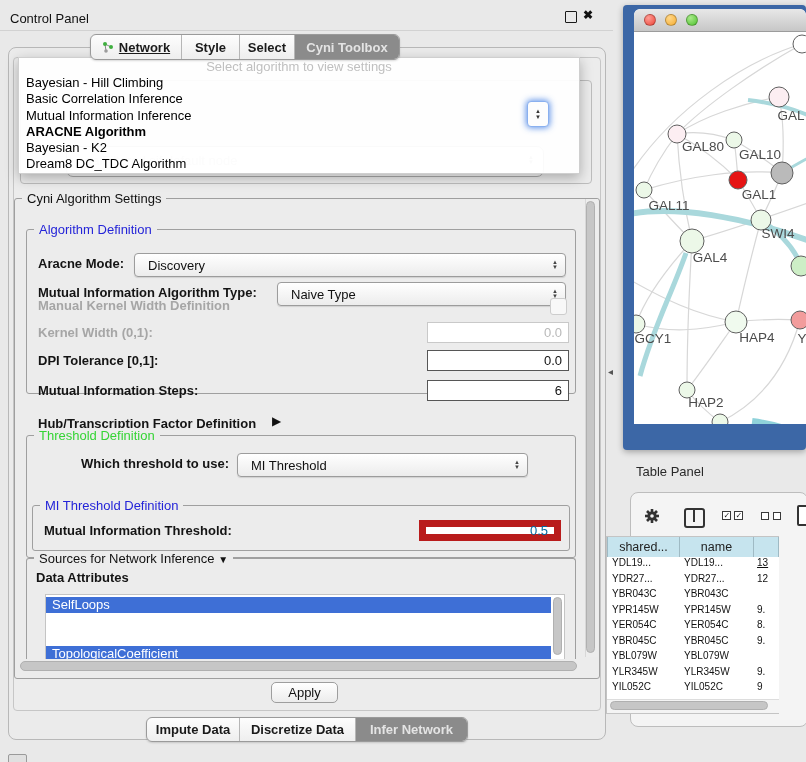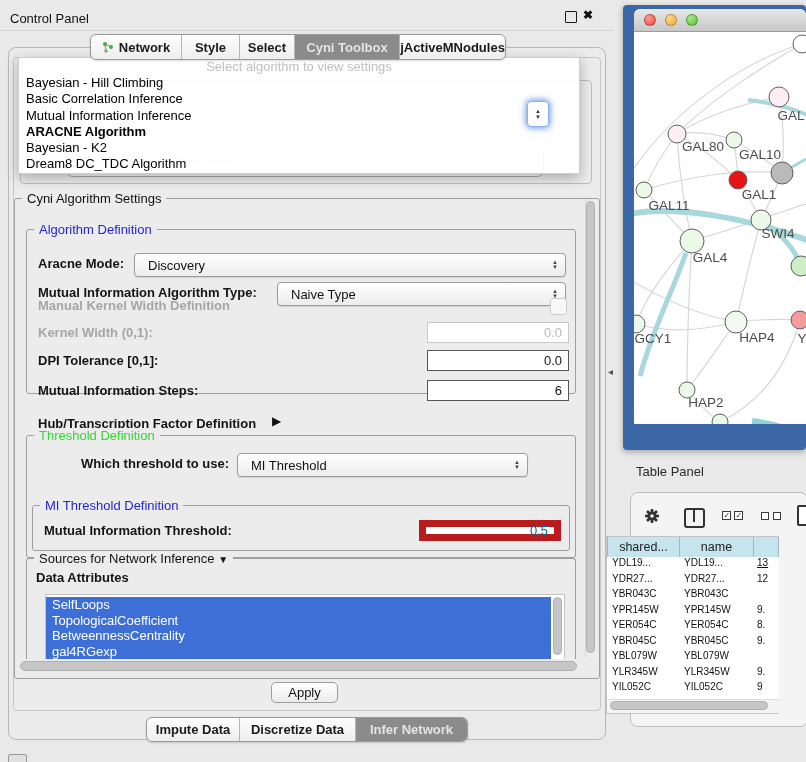--- a/index.html
+++ b/index.html
@@ -48,41 +48,38 @@
   <div class="abs nw" style="left:10px;top:3px;font-size:13px;color:#111">Control Panel</div>
   <div class="abs" style="left:565px;top:3px;width:10px;height:10px;border:1.6px solid #1a1a1a;border-radius:1px"></div>
   <div class="abs" style="left:583px;top:0px;font-size:12px;font-weight:700;color:#111">✖</div>
 </div>
 
 <div class="abs" style="left:8px;top:47px;width:596px;height:691px;border:1px solid #b8b8b8;border-radius:8px;background:#ebebeb"></div>
 
 <div class="abs" style="left:13px;top:57px;width:586px;height:652px;border:1px solid #c6c6c6;border-radius:4px;background:#ececec"></div>
 
 <div class="tabbar" id="top-tabs" style="left:90px;top:34px">
-    <div class="tab" style="width: 90px;">
+    <div class="tab" style="width: 90px; text-decoration: underline;">
       <svg width="12" height="12" viewBox="0 0 12 12">
         <line x1="3" y1="3" x2="9" y2="6" stroke="#888" stroke-width="1"></line>
         <line x1="3" y1="3" x2="4" y2="10" stroke="#888" stroke-width="1"></line>
         <circle cx="3" cy="3" r="2" fill="#3faf3f"></circle>
         <circle cx="9" cy="6" r="2" fill="#3faf3f"></circle>
         <circle cx="4" cy="10" r="1.8" fill="#9c9c9c"></circle>
       </svg>
       <span>Network</span>
     </div>
     <div class="tab" style="width: 58px; text-align: right;">
       <span>Style</span>
     </div>
     <div class="tab" style="width: 55px;">
       <span>Select</span>
     </div>
     <div class="tab sel" style="width: 105px;">
       <span>Cyni Toolbox</span>
-    </div>
-    <div class="tab" style="width: 106px;">
-      <span>jActiveMNodules</span>
     </div>
   </div>
 
 <div class="abs" style="left:20px;top:80px;width:570px;height:102px;border:1px solid #bdbdbd;border-radius:4px;z-index:5"></div>
 <div class="abs nw" style="left:28px;top:88px;font-size:13px;color:rgba(60,60,60,0.25);z-index:10">Inference Algorithm</div>
 <div class="abs" style="left:66px;top:146px;width:476px;height:29px;border:1px solid #ababab;border-radius:7px;background:#f7f7f7;z-index:10">
   <div class="abs nw" style="left:18px;top:6px;font-size:13px;color:#c2c2c2">galFiltered.sif default node</div>
   <div class="carr abs" style="right:2px;top:8px;color:#ababab">
       <span>▲</span>
       <span>▼</span>
@@ -165,21 +162,21 @@
 <div class="field f-mid" style="left:419px;top:520px;width:142px;height:21px">0.5</div>
 
 <div class="abs" style="left:26px;top:558px;width:548px;height:100px;border:1px solid #9f9f9f;border-bottom:none;border-radius:3px 3px 0 0"></div>
 <div class="gtitle" style="left:34px;top:551px;color:#111">
   <span>Sources for Network Inference</span> <span style="font-size:10px">▼</span>
 </div>
 <div class="abs b13" style="left:36px;top:570px">Data Attributes</div>
 <div class="abs" style="left:45px;top:594px;width:518px;height:64px;background:#fff;border:1px solid #c4c4c4;border-bottom:none;overflow:hidden">
   <div id="attr-list" style="position:absolute;left:0;top:2px;width:505px">
       <div class="attr-item" style="background: rgb(62, 111, 214);">SelfLoops</div>
-      <div class="attr-item" style="background: rgb(62, 111, 214);">TopologicalCoefficient</div>
+      <div class="attr-item" style="background: rgb(62, 111, 214); margin-top: 33px;">TopologicalCoefficient</div>
       <div class="attr-item" style="background: rgb(62, 111, 214);">BetweennessCentrality</div>
       <div class="attr-item" style="background: rgb(62, 111, 214);">gal4RGexp</div>
     </div>
   <div class="thumb" style="left:507px;top:2px;width:9px;height:58px"></div>
 </div>
 
 <div class="abs" style="left:585px;top:199px;width:12px;height:458px;background:#ededed;border-left:1px solid #d8d8d8"></div>
 <div class="thumb" style="left:586px;top:201px;width:9px;height:452px"></div>
 <div class="thumb" style="left:20px;top:661px;width:557px;height:10px"></div>
 

